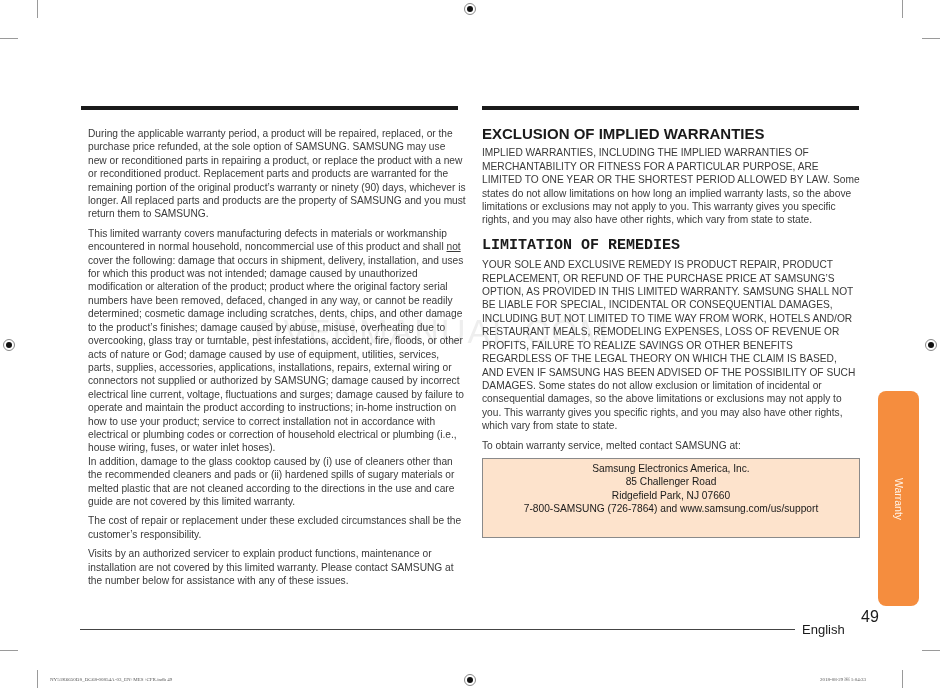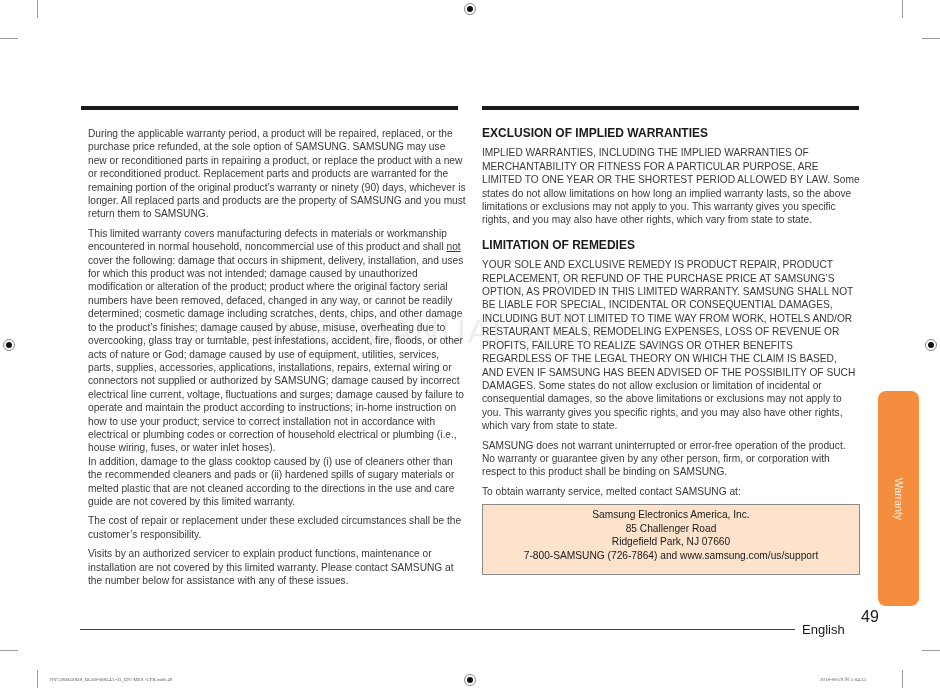--- a/index.html
+++ b/index.html
@@ -9,26 +9,26 @@
     font-family: "Liberation Sans", sans-serif;
   }
   .crop { position: absolute; background: #9a9a9a; }
   .reg { position: absolute; width: 12px; height: 12px; border-radius: 50%;
          border: 1px solid #888; box-sizing: border-box; }
   .reg::after { content: ""; position: absolute; left: 2px; top: 2px; width: 6px; height: 6px;
                 border-radius: 50%; background: #111; }
   .rule { position: absolute; top: 106px; height: 4px; background: #1a1a1a; }
   .col { position: absolute; top: 127px; font-size: 10.2px; line-height: 13.4px; }
   .col p { margin: 0 0 6px 0; }
-  .col h3 { margin: 0 0 6px 0; font-size: 12px; font-weight: bold; color: #1a1a1a; }
-  .col h3.sp { margin-top: 12px; }
+  .col h3 { margin: 0 0 6px 0; font-size: 15px; font-weight: bold; color: #1a1a1a; }
+  .col h3.sp { margin-top: 12px; font-family: Liberation Mono, monospace; }
   .u { text-decoration: underline; }
   .contact {
     margin-top: 6px; background: #fde3cc; border: 1px solid #8a8a8a;
-    text-align: center; padding: 3px 0 12px; line-height: 13.5px; color: #1a1a1a;
+    text-align: center; padding: 3px 0 21px; line-height: 13.5px; color: #1a1a1a;
   }
   .tab {
     position: absolute; left: 878px; top: 391px; width: 41px; height: 215px;
     background: #f58d3e; border-radius: 8px;
   }
   .tab span {
     position: absolute; left: 50%; top: 50%; transform: translate(-50%,-50%) rotate(90deg);
     color: #fff3e6; font-size: 10.5px; white-space: nowrap;
   }
   .footline { position: absolute; left: 80px; top: 629px; width: 715px; height: 1px; background: #444; }
@@ -68,21 +68,20 @@
   <p>In addition, damage to the glass cooktop caused by (i) use of cleaners other than the recommended cleaners and pads or (ii) hardened spills of sugary materials or melted plastic that are not cleaned according to the directions in the use and care guide are not covered by this limited warranty.</p>
   <p>The cost of repair or replacement under these excluded circumstances shall be the customer’s responsibility.</p>
   <p>Visits by an authorized servicer to explain product functions, maintenance or installation are not covered by this limited warranty. Please contact SAMSUNG at the number below for assistance with any of these issues.</p>
 </div>
 
 <div class="col" style="left:482px;width:378px;">
   <h3>EXCLUSION OF IMPLIED WARRANTIES</h3>
   <p>IMPLIED WARRANTIES, INCLUDING THE IMPLIED WARRANTIES OF MERCHANTABILITY OR FITNESS FOR A PARTICULAR PURPOSE, ARE LIMITED TO ONE YEAR OR THE SHORTEST PERIOD ALLOWED BY LAW. Some states do not allow limitations on how long an implied warranty lasts, so the above limitations or exclusions may not apply to you. This warranty gives you specific rights, and you may also have other rights, which vary from state to state.</p>
   <h3 class="sp">LIMITATION OF REMEDIES</h3>
   <p>YOUR SOLE AND EXCLUSIVE REMEDY IS PRODUCT REPAIR, PRODUCT REPLACEMENT, OR REFUND OF THE PURCHASE PRICE AT SAMSUNG’S OPTION, AS PROVIDED IN THIS LIMITED WARRANTY. SAMSUNG SHALL NOT BE LIABLE FOR SPECIAL, INCIDENTAL OR CONSEQUENTIAL DAMAGES, INCLUDING BUT NOT LIMITED TO TIME WAY FROM WORK, HOTELS AND/OR RESTAURANT MEALS, REMODELING EXPENSES, LOSS OF REVENUE OR PROFITS, FAILURE TO REALIZE SAVINGS OR OTHER BENEFITS REGARDLESS OF THE LEGAL THEORY ON WHICH THE CLAIM IS BASED, AND EVEN IF SAMSUNG HAS BEEN ADVISED OF THE POSSIBILITY OF SUCH DAMAGES. Some states do not allow exclusion or limitation of incidental or consequential damages, so the above limitations or exclusions may not apply to you. This warranty gives you specific rights, and you may also have other rights, which vary from state to state.</p>
-  <p>SAMSUNG does not warrant uninterrupted or error-free operation of the product. No warranty or guarantee given by any other person, firm, or corporation with respect to this product shall be binding on SAMSUNG.</p>
   <p>To obtain warranty service, melted contact SAMSUNG at:</p>
   <div class="contact">
     <div>Samsung Electronics America, Inc.</div>
     <div>85 Challenger Road</div>
     <div>Ridgefield Park, NJ 07660</div>
     <div>7-800-SAMSUNG (726-7864) and www.samsung.com/us/support</div>
   </div>
 </div>
 
 <div class="tab">

